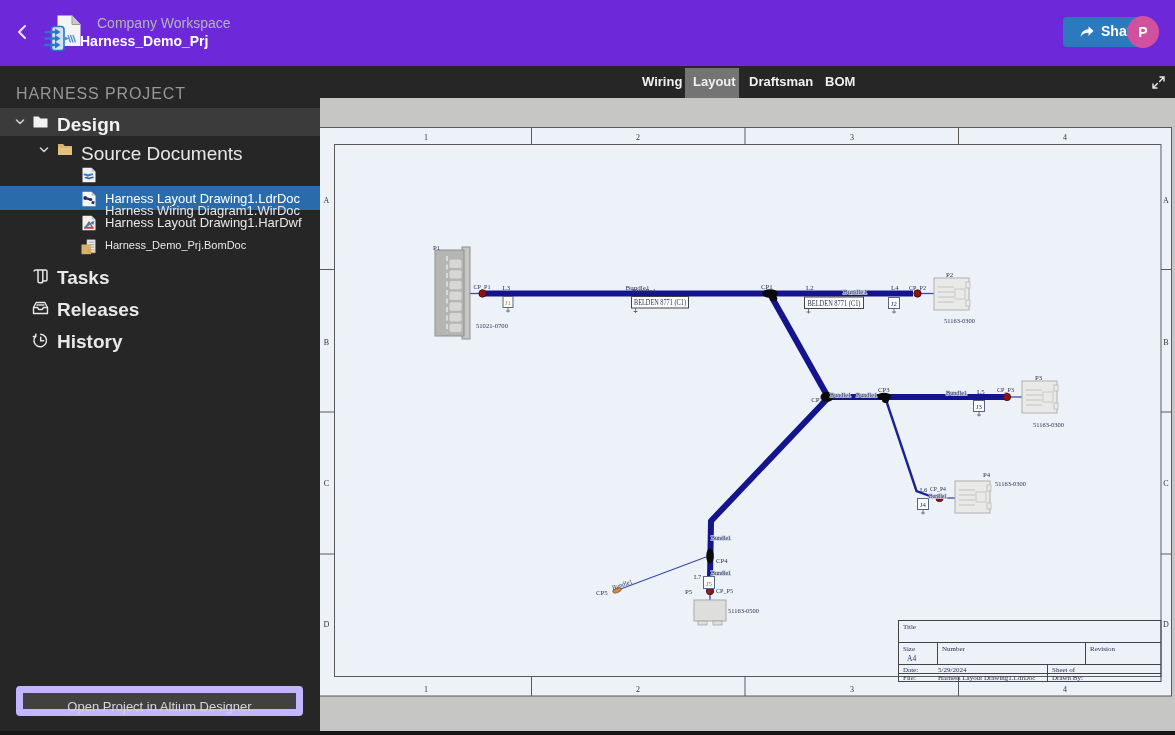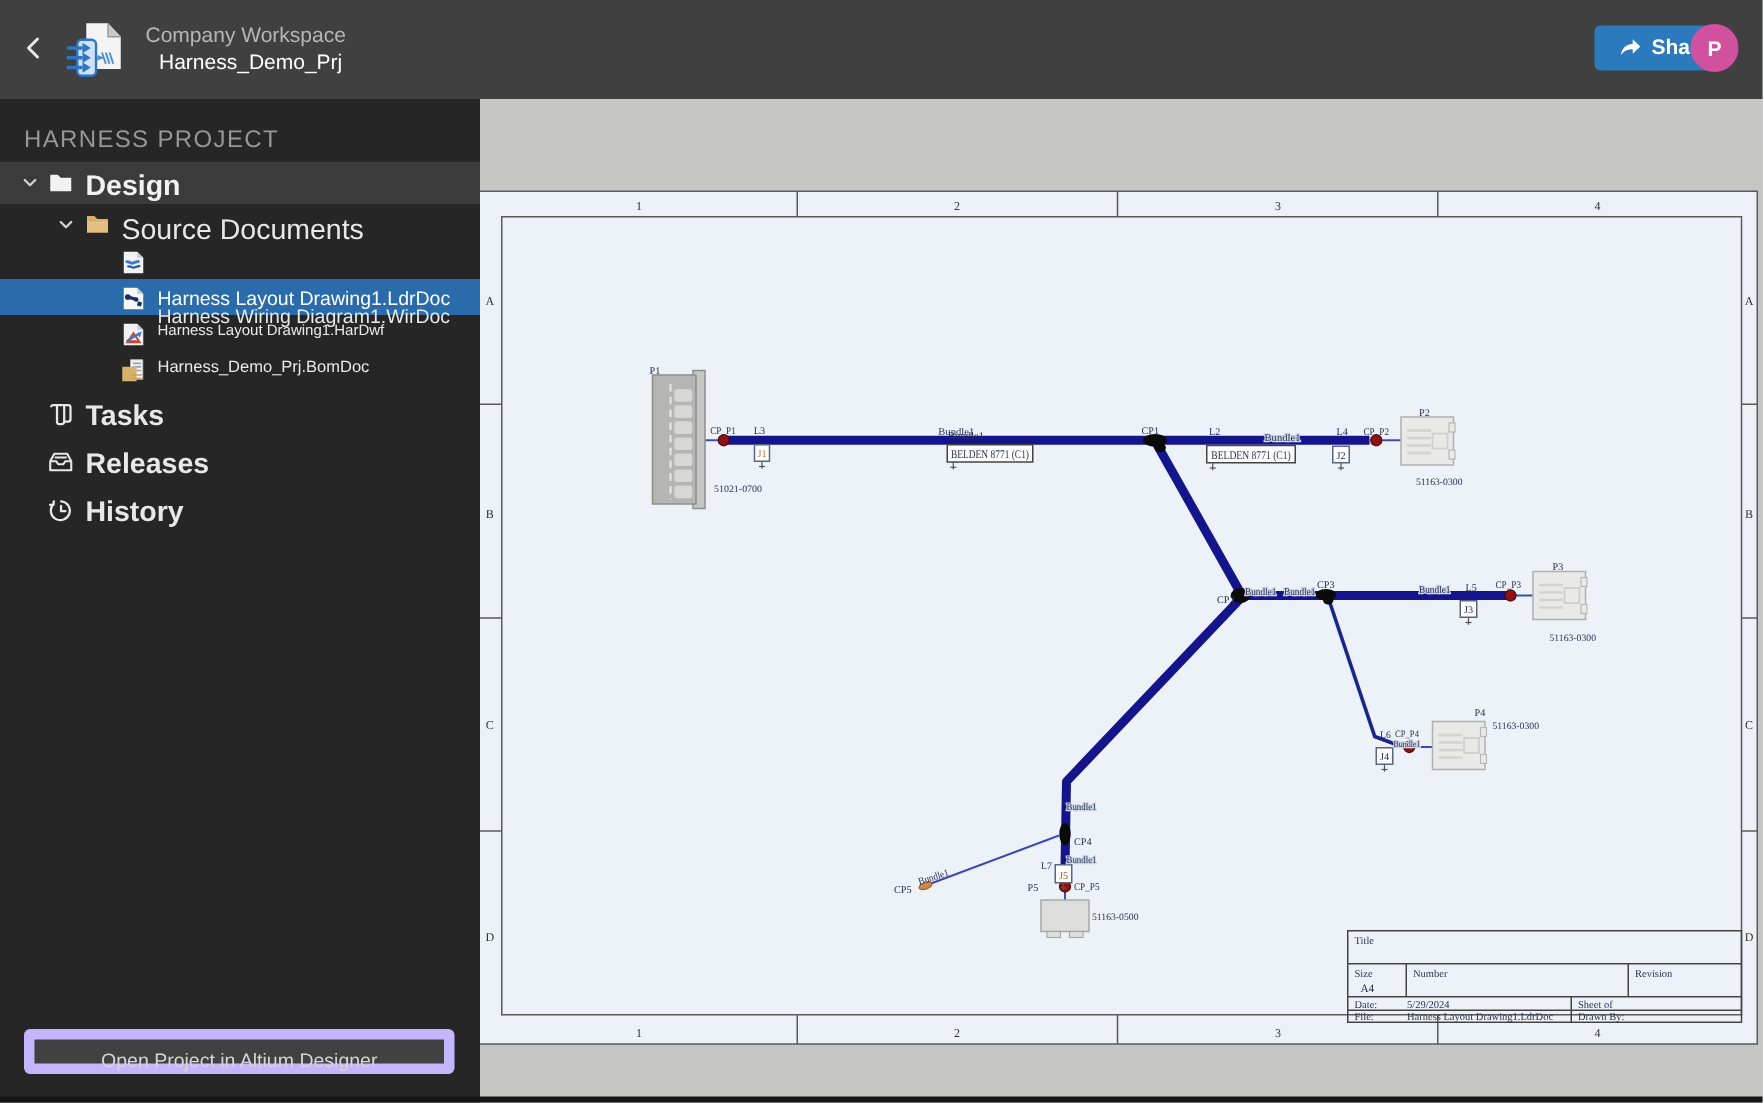--- a/index.html
+++ b/index.html
@@ -1,19 +1,19 @@
 <!DOCTYPE html>
 <html><head>
 <meta charset="utf-8">
 <style>
 * { margin:0; padding:0; box-sizing:border-box; }
 html,body { width:1175px; height:735px; overflow:hidden; background:#c6c6c4;
   font-family:"Liberation Sans", sans-serif; }
 .abs { position:absolute; }
-#topbar { position:absolute; left:0; top:0; width:1175px; height:66px; background:#404040;padding-left:40px; }
+#topbar { position:absolute; left:0; top:0; width:1175px; height:66px; background:#6d28d9;padding-left:40px; }
 #sidebar { position:absolute; left:0; top:66px; width:320px; height:669px; background:#262626; }
 #sidebar svg, .sideitem { z-index:5; }
 #main { position:absolute; left:320px; top:66px; width:855px; height:669px; background:#c6c6c4; }
 #tabbar { position:absolute; left:0; top:0; width:855px; height:32px; background:#262626; }
 .tab { position:absolute; top:0; height:32px; line-height:32px; color:#f0f0f0;
   font-size:13px; font-weight:600; }
 #bottomstrip { position:absolute; left:0; top:731px; width:1175px; height:4px; background:#161616; }
 .sideitem { position:absolute; color:#e8e8e8; font-size:19px; }
 </style>
 </head>
@@ -38,21 +38,21 @@
       <path d="M11 26 L16.5 29.5 L11 33 Z"></path>
       <path d="M11 32.5 L16.5 36 L11 39.5 Z"></path>
     </g>
     <g stroke="#4a8fd4" stroke-width="1.3" fill="none">
       <path d="M21 29.5 L24.5 29.5"></path>
       <path d="M24 26 L26.5 33.5 M26.5 26 L29 33.5 M29 26 L31.5 33.5"></path>
     </g>
     <path d="M21 27.5 L24.5 29.5 L21 31.5 Z" fill="#4a8fd4"></path>
   </svg>
   <div class="abs" style="left:97px;top:15px;font-size:14px;color:#b5b5b5;">Company Workspace</div>
-  <div class="abs" style="left:106px;top:33px;font-size:14px;color:#fff;font-weight:400;">Harness_Demo_Prj</div>
+  <div class="abs" style="left:80px;top:33px;font-size:14px;color:#fff;font-weight:700;">Harness_Demo_Prj</div>
   <div class="abs" style="left:1063px;top:17px;width:87px;height:30px;background:#2b7abd;border-radius:4px;">
     <svg class="abs" style="left:16px;top:7px" width="16" height="16" viewBox="0 0 16 16">
       <path d="M9.5 2.2 L14.5 7 L9.5 11.8 L9.5 8.8 C5.5 8.8 3.2 10.3 1.6 12.8 C2.1 8.6 4.6 5.6 9.5 5.2 Z" fill="#fff"></path>
     </svg>
     <div class="abs" style="left:38px;top:6px;color:#fff;font-size:14px;font-weight:700;">Share</div>
   </div>
   <div class="abs" style="left:1127px;top:16px;width:32px;height:32px;border-radius:50%;background:#d1519e;color:#fff;font-weight:700;font-size:14px;text-align:center;line-height:32px;">P</div>
 </div>
 
 <div id="sidebar">
@@ -125,29 +125,39 @@
       <path d="M3.6 4.2 A6.3 6.3 0 1 0 8.8 2.2"></path>
       <path d="M8.7 5.2 V8.8 H11.6"></path>
       <path d="M3.6 4.4 L1.4 4.6 M3.6 4.4 L3.9 2.2"></path>
     </g>
   </svg>
   <div class="sideitem" style="left:57px;top:48px;font-weight:700;color:#f2f2f2;">Design</div>
   <div class="sideitem" style="left:81px;top:77px;">Source Documents</div>
   <div class="sideitem" style="left:105px;top:101px;font-size:13px;margin-top:36px;">Harness Wiring Diagram1.WirDoc</div>
   <div class="abs" style="left:0;top:120px;width:320px;height:24px;background:#2a6cab;"></div>
   <div class="sideitem" style="left:105px;top:125px;font-size:13px;color:#fff;">Harness Layout Drawing1.LdrDoc</div>
-  <div class="sideitem" style="left:105px;top:149px;font-size:10px;">Harness Layout Drawing1.HarDwf</div>
+  <div class="sideitem" style="left:105px;top:149px;font-size:13px;">Harness Layout Drawing1.HarDwf</div>
   <div class="sideitem" style="left:105px;top:173px;font-size:11px;">Harness_Demo_Prj.BomDoc</div>
   <div class="sideitem" style="left:57px;top:201px;font-weight:700;">Tasks</div>
   <div class="sideitem" style="left:57px;top:233px;font-weight:700;">Releases</div>
   <div class="sideitem" style="left:57px;top:265px;font-weight:700;">History</div>
   <div class="abs" style="left:16px;top:620px;width:287px;height:30px;background:#414141;border:7px solid #c4b5fd;border-radius:4px;color:#d6d6d6;font-size:13px;text-align:center;line-height:28px;">Open Project in Altium Designer</div>
 </div>
 
 <div id="main">
+  <div id="tabbar">
+    <div class="tab" style="left:322px;">Wiring</div>
+    <div class="abs" style="left:365px;top:2px;width:54px;height:30px;background:#747474;"></div>
+    <div class="tab" style="left:373px;">Layout</div>
+    <div class="tab" style="left:429px;">Draftsman</div>
+    <div class="tab" style="left:505px;">BOM</div>
+    <svg class="abs" style="left:831px;top:9px" width="15" height="15" viewBox="0 0 15 15">
+      <path d="M9 2 L13 2 L13 6 M13 2 L8.6 6.4 M6 13 L2 13 L2 9 M2 13 L6.4 8.6" fill="none" stroke="#e8e8e8" stroke-width="1.4" stroke-linecap="round"></path>
+    </svg>
+  </div>
   <svg class="abs" style="left:0;top:32px" width="855" height="637" viewBox="320 98 855 637">
 <rect x="320" y="98" width="855" height="637" fill="#c6c6c4"></rect>
 <rect x="318" y="127.5" width="853.5" height="568.5" fill="#edf2f9" stroke="#5a5a5a" stroke-width="1"></rect>
 <rect x="334.5" y="144.5" width="826.5" height="532" fill="none" stroke="#5a5a5a" stroke-width="1"></rect>
 <line x1="531.5" y1="127.5" x2="531.5" y2="144.5" stroke="#5a5a5a" stroke-width="1"></line>
 <line x1="531.5" y1="676.5" x2="531.5" y2="696" stroke="#5a5a5a" stroke-width="1"></line>
 <line x1="745" y1="127.5" x2="745" y2="144.5" stroke="#5a5a5a" stroke-width="1"></line>
 <line x1="745" y1="676.5" x2="745" y2="696" stroke="#5a5a5a" stroke-width="1"></line>
 <line x1="958.5" y1="127.5" x2="958.5" y2="144.5" stroke="#5a5a5a" stroke-width="1"></line>
 <line x1="958.5" y1="676.5" x2="958.5" y2="696" stroke="#5a5a5a" stroke-width="1"></line>

